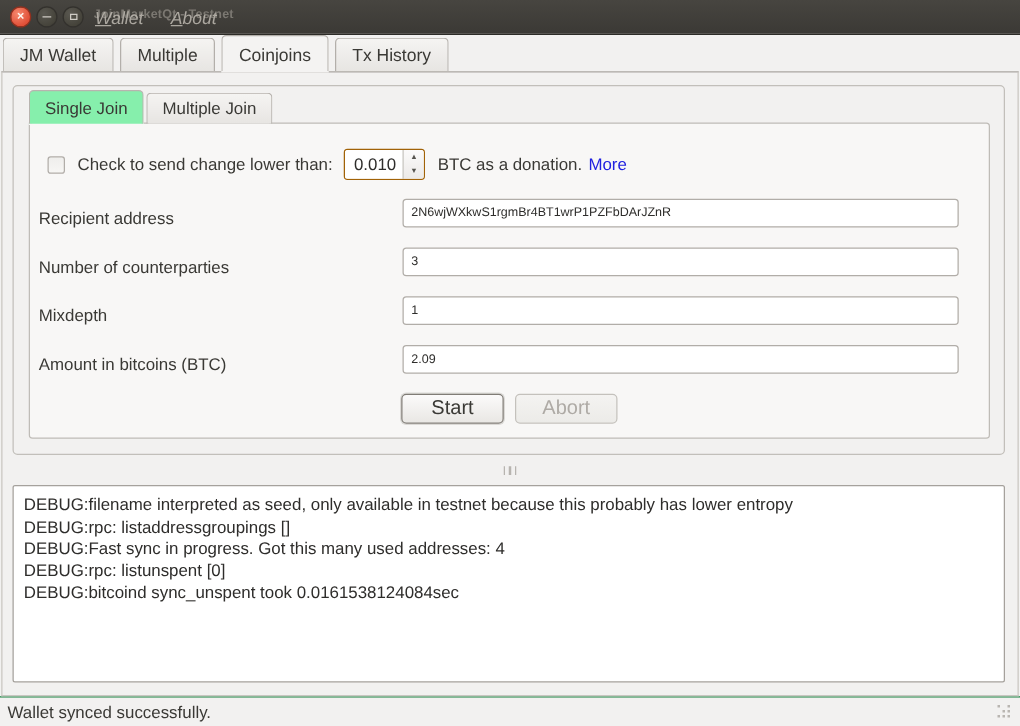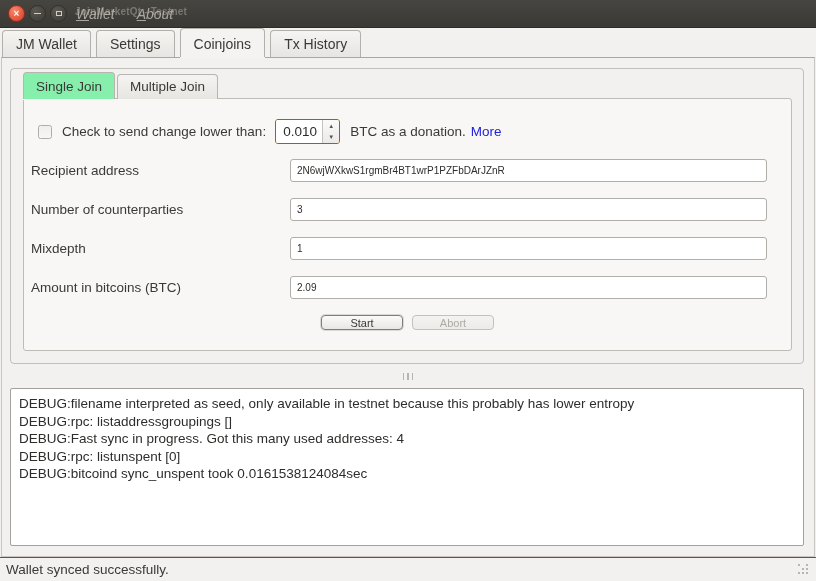--- a/index.html
+++ b/index.html
@@ -82,32 +82,32 @@
   }
   .chk-label { margin-left:10px; font-size:13.5px; }
   .spinbox { display:flex; margin-left:9px; height:25px; border:1px solid #a16207; border-radius:3px; background:#fff; overflow:hidden; }
   .spin-value { width:46px; border:none; outline:none; font-size:13.5px; padding:0 0 0 7px; font-family:inherit; color:#2e2d2b; background:#fff; }
   .spin-arrows { width:17px; border-left:1px solid #c6c3be; background:linear-gradient(#fbfafa,#eceae8); display:flex; flex-direction:column; }
   .spin-arrows span { flex:1; display:flex; align-items:center; justify-content:center; font-size:6px; color:#55534e; }
   .donation-suffix { margin-left:10px; font-size:13.5px; }
   .more-link { margin-left:5px; font-size:13.5px; color:#2121e0; cursor:pointer; }
 
   
-  .field-row { position:absolute; left:7px; right:24px; height:24px; display:flex; align-items:center; }
+  .field-row { position:absolute; left:7px; right:24px; height:24px; display:flex; align-items:flex-end;gap:32px; }
   .field-label { width:259px; font-size:13.5px; }
   .field-input {
     flex:1; height:23px; border:1px solid #b1ada8; border-radius:3px;
     background:#fff; font-size:10px; color:#2e2d2b; padding:0 6px;
     font-family:inherit; outline:none;
   }
 
   
   .btn-row { position:absolute; top:216px; left:0; right:0; display:flex; justify-content:center; gap:9px; }
   .btn {
-    min-width:82px; height:15px; padding:0 16px; font-size:11px; font-family:inherit;
+    min-width:82px; height:24px; padding:0 16px; font-size:16px; font-family:inherit;
     color:#3a3935; background:linear-gradient(#fbfafa,#e9e7e4);
     border:1px solid #9b9792; border-radius:4px;
   }
   .btn.default { border-color:#807c76; box-shadow:0 0 0 1px rgba(130,126,120,0.25); }
   .btn:disabled,.btn.disabled {
     color:#aeaaa5; background:linear-gradient(#f4f3f1,#ecebe8); border-color:#c4c1bc; box-shadow:none;
   }
 
   
   .splitter { position:absolute; left:0; right:0; top:312px; height:12px; display:flex; align-items:center; justify-content:center; }
@@ -155,21 +155,21 @@
       <span class="win-title">JoinMarketQt - Testnet</span>
       <span class="menubar">
         <span class="menu-item"><span class="u">W</span><span>allet</span></span>
         <span class="menu-item"><span class="u">A</span><span>bout</span></span>
       </span>
     </div>
   </div>
 
   <div class="tabbar">
     <div class="tab">JM Wallet</div>
-    <div class="tab">Settings</div>
+    <div class="tab">Multiple</div>
     <div class="tab active">Coinjoins</div>
     <div class="tab">Tx History</div>
   </div>
 
   <div class="tabpane">
 
     <div class="groupbox">
       <div class="inner-tabs">
         <div class="itab active">Single Join</div>
         <div class="itab">Multiple Join</div>

